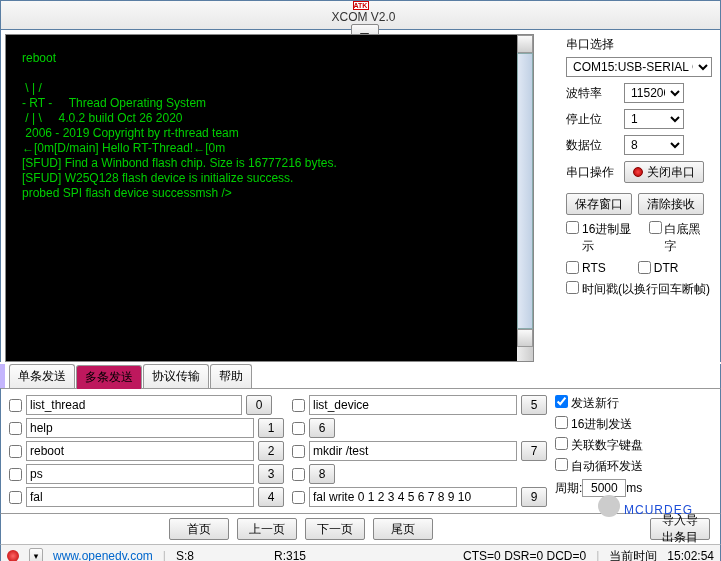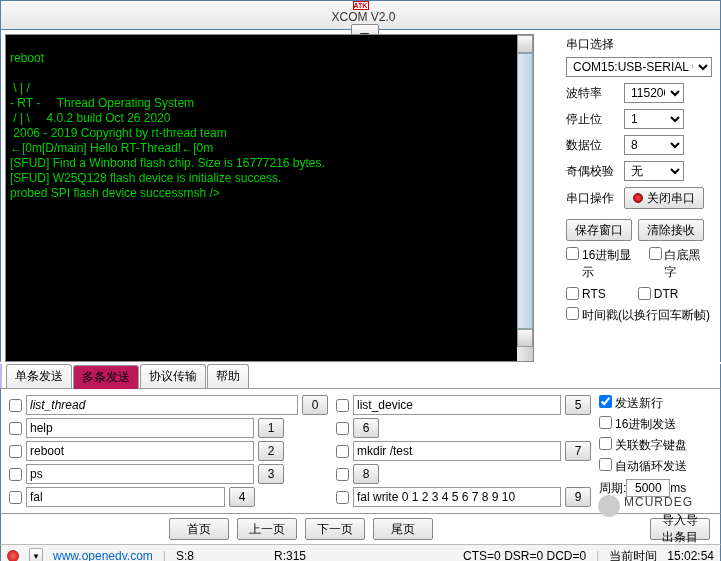--- a/index.html
+++ b/index.html
@@ -8,39 +8,39 @@
 
 .titlebar { height: 30px; background: linear-gradient(#f8f8f8, #e8e8e8); border: 1px solid #5a7ea3; display: flex; align-items: center; padding-left: 6px; flex-direction: column; }
 .titlebar .icon { width: 16px; height: 16px; background: #fff; border: 1px solid #c00; color: #c00; font-size: 7px; font-weight: bold; display: flex; align-items: center; justify-content: center; margin-right: 6px; }
 .titlebar .title { flex: 1; color: #333; }
 .winbtn { width: 28px; height: 20px; border: 1px solid #888; background: linear-gradient(#fafafa,#dcdcdc); margin-left: 2px; text-align: center; line-height: 16px; font-size: 12px; border-radius: 2px; }
 .winbtn.close { width: 46px; background: linear-gradient(#e57373,#c93030); color: #fff; border-color: #a02020; margin-right: 2px; }
 
 .main { display: flex; border-left: 1px solid #5a7ea3; border-right: 1px solid #5a7ea3; }
 
 
-.terminal { width: 550px; height: 328px; background: #000; color: #00cf00; font-family: "Courier New", monospace; font-size: 12px; padding: 2px 4px; white-space: pre; line-height: 14px; overflow: hidden; border: 1px solid #888; margin: 4px 0 0 4px; position: relative; }
+.terminal { width: 550px; height: 328px; background: #000; color: #00cf00; font-family: "Courier New", monospace; font-size: 12px; padding: 2px 16px; white-space: pre; line-height: 14px; overflow: hidden; border: 1px solid #888; margin: 4px 0 0 4px; position: relative; }
 .terminal .scrollbar { position: absolute; right: 0; top: 0; bottom: 0; width: 16px; background: linear-gradient(90deg,#eee,#ccc); }
 .terminal .scrollbar::before, .terminal .scrollbar::after { content: ""; display: block; height: 16px; background: linear-gradient(#fafafa,#d0d0d0); border: 1px solid #999; }
 .terminal .scrollbar .thumb { height: 276px; margin: 0; background: linear-gradient(90deg,#e0e8f4,#c0d0e4); border: 1px solid #8aa; }
 
 
 .side { flex: 1; padding: 6px 8px 6px 8px; margin-left: 24px; }
 .side h3 { font-size: 12px; font-weight: normal; margin-bottom: 4px; }
 .side .row { display: flex; align-items: center; margin-bottom: 6px; gap: 6px; }
 .side select, .side input[type=text] { border: 1px solid #888; background: #fff; height: 20px; padding: 0 2px; width: 60px; font-size: 12px; }
 .side select.full { width: 146px; }
 .side .lbl { width: 52px; }
 .btn { border: 1px solid #888; background: linear-gradient(#fafafa,#e0e0e0); height: 22px; padding: 0 8px; border-radius: 2px; cursor: pointer; display: inline-flex; align-items: center; }
 .btn .rec { width: 10px; height: 10px; border-radius: 50%; background: radial-gradient(#f44,#a00); margin-right: 4px; border: 1px solid #800; }
 .chk { display: flex; gap: 3px; }
 .chk input { width: 13px; height: 13px; }
 
 
-.tabs { display: flex; border-left: 2px solid #c4b5fd; border-right: 1px solid #5a7ea3; padding-left: 4px; margin-top: 2px; }
+.tabs { display: flex; border-left: 5px solid #c4b5fd; border-right: 1px solid #5a7ea3; padding-left: 4px; margin-top: 2px; }
 .tab { border: 1px solid #999; border-bottom: none; padding: 3px 8px; background: linear-gradient(#fdfdfd,#ececec); margin-right: 1px; border-radius: 3px 3px 0 0; }
 .tab.active { background: #be185d; position: relative; top: 1px; }
 
 
 .sendarea { border: 1px solid #999; border-top: 1px solid #999; margin: 0 4px; padding: 4px; display: flex; gap: 2px; border-left: 1px solid #5a7ea3; border-right: 1px solid #5a7ea3; margin: 0; padding: 6px 8px; }
 .colpair { display: flex; flex-direction: column; gap: 3px; }
 .cmdrow { display: flex; align-items: center; gap: 4px; }
 .cmdrow input[type=text] { border: 1px solid #999; height: 20px; padding: 0 3px; }
 .numbtn { width: 26px; height: 20px; border: 1px solid #888; background: linear-gradient(#fafafa,#dcdcdc); border-radius: 2px; text-align: center; line-height: 18px; cursor: pointer; }
 .sendopts { display: flex; flex-direction: column; gap: 4px; padding-left: 6px; }
@@ -49,21 +49,21 @@
 .navrow { display: flex; justify-content: center; gap: 8px; padding: 4px 0; border-left: 1px solid #5a7ea3; border-right: 1px solid #5a7ea3; align-items: center; }
 .navrow .btn { width: 60px; justify-content: center; }
 .navrow .import { margin-left: auto; margin-right: 10px; }
 
 
 .status { height: 24px; border: 1px solid #5a7ea3; border-top: 1px solid #bbb; display: flex; align-items: center; padding: 0 6px; gap: 10px; background: #f4f4f4; }
 .status .led { width: 12px; height: 12px; border-radius: 50%; background: radial-gradient(#f66,#b00); }
 .status .link { color: #0066cc; text-decoration: underline; }
 .status .sep { color: #bbb; }
 .status .arrow { border: 1px solid #aaa; background: linear-gradient(#fdfdfd,#e4e4e4); width: 14px; height: 16px; text-align: center; line-height: 14px; font-size: 9px; border-radius: 2px; }
-.watermark { position: absolute; right: 28px; bottom: 44px; color: #404040; font-size: 15px; letter-spacing: 1px; display: flex; align-items: flex-start; gap: 4px; margin-top: 12px; }
+.watermark { position: absolute; right: 28px; bottom: 44px; color: #1d4ed8; font-size: 15px; letter-spacing: 1px; display: flex; align-items: flex-end; gap: 4px; margin-top: 12px; }
 .watermark .circ { width: 22px; height: 22px; border-radius: 50%; background: #ccc; }
 </style>
 </head>
 <body>
 
 <div class="titlebar">
   <div class="icon">ATK</div>
   <div class="title">XCOM V2.0</div>
   <div class="winbtn">─</div>
   <div class="winbtn">▢</div>
@@ -97,24 +97,20 @@
       </div>
     <div class="row">
         <span class="lbl">停止位</span>
         <select><option>1</option></select>
       </div>
     <div class="row">
         <span class="lbl">数据位</span>
         <select><option>8</option></select>
       </div>
     <div class="row">
-        <span class="lbl">奇偶校验</span>
-        <select><option>无</option></select>
-      </div>
-    <div class="row">
         <span class="lbl">串口操作</span>
         <button class="btn">
           <span class="rec"></span>
           <span>关闭串口</span>
         </button>
       </div>
 
     <div class="row" style="margin-top:10px;">
         <button class="btn">保存窗口</button>
         <button class="btn">清除接收</button>
@@ -152,41 +148,41 @@
   <div class="tab">单条发送</div>
   <div class="tab active">多条发送</div>
   <div class="tab">协议传输</div>
   <div class="tab">帮助</div>
 </div>
 
 <div class="sendarea">
   <div class="colpair" id="col-left">
       <div class="cmdrow">
         <input type="checkbox" style="">
-        <input type="text" value="list_thread" style="width: 272px; font-style: italic;">
+        <input type="text" value="list_thread" style="width: 216px;">
         <div class="numbtn">0</div>
       </div>
       <div class="cmdrow">
         <input type="checkbox" style="">
         <input type="text" value="help" style="width: 228px;">
         <div class="numbtn">1</div>
       </div>
       <div class="cmdrow">
         <input type="checkbox" style="">
         <input type="text" value="reboot" style="width: 228px;">
         <div class="numbtn">2</div>
       </div>
       <div class="cmdrow">
         <input type="checkbox" style="">
         <input type="text" value="ps" style="width: 228px;">
         <div class="numbtn">3</div>
       </div>
       <div class="cmdrow">
         <input type="checkbox" style="">
-        <input type="text" value="fal" style="width: 199px;">
+        <input type="text" value="fal" style="width: 228px;">
         <div class="numbtn">4</div>
       </div>
     </div>
   <div class="colpair" id="col-right" style="margin-left:6px;">
       <div class="cmdrow">
         <input type="checkbox" style="">
         <input type="text" value="list_device" style="width: 208px;">
         <div class="numbtn">5</div>
       </div>
       <div class="cmdrow">

